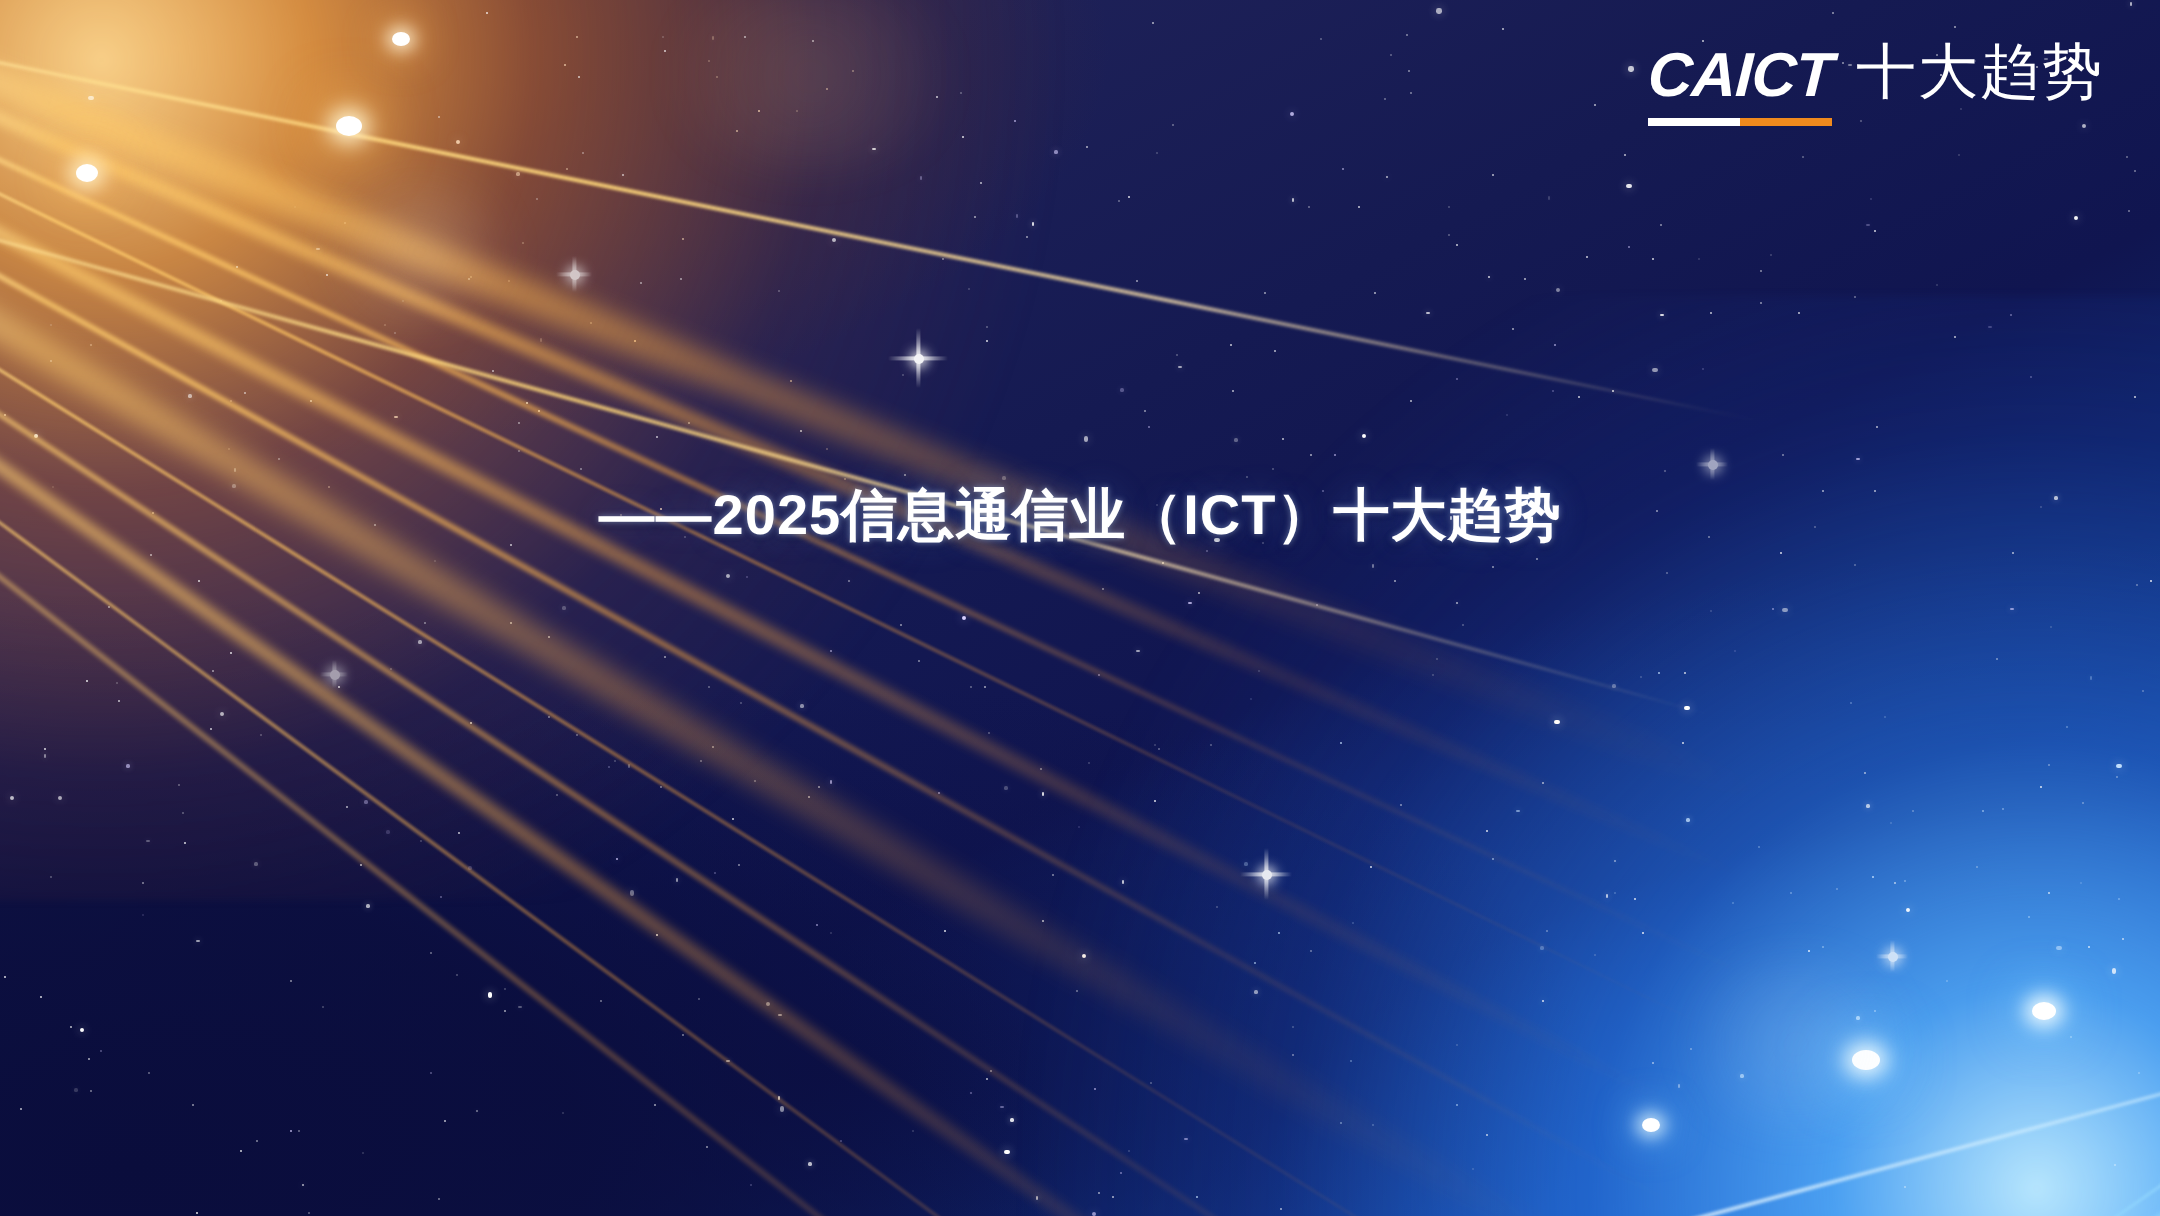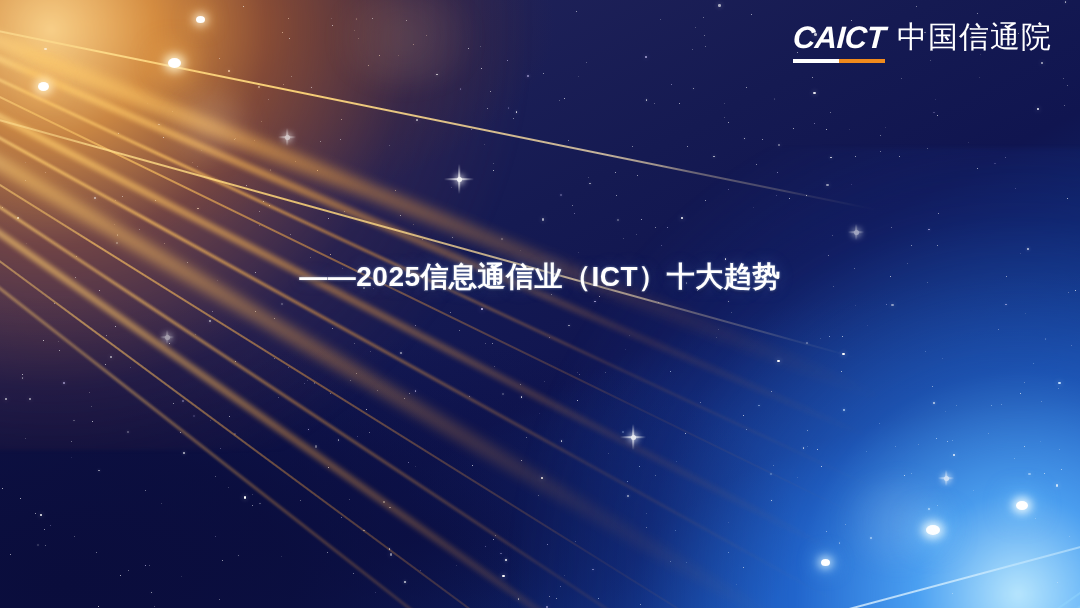--- a/index.html
+++ b/index.html
@@ -217,21 +217,21 @@
     letter-spacing: 0.5px;
     color: #fbb615;
     white-space: pre;
     text-shadow:
       0 0 2px rgba(255,190,40,0.55),
       0 0 14px rgba(255,170,30,0.30),
       0 2px 5px rgba(20,10,40,0.55);
   }
 
   .subtitle {
-    margin: 38px 0 0 0;
+    margin: 19px 0 0 0;
     font-size: 28px;
     line-height: 1.2;
     font-weight: 700;
     color: #ffffff;
     letter-spacing: 0.5px;
     text-shadow:
       0 0 3px rgba(190,215,255,0.5),
       0 0 16px rgba(120,170,255,0.28),
       0 2px 4px rgba(10,10,40,0.5);
   }
@@ -848,20 +848,20 @@
     </div>
 
   <div class="logo">
     <div class="logo-mark">
       <div class="logo-caict">CAICT</div>
       <div class="logo-rule">
         <span class="seg-a"></span>
         <span class="seg-b"></span>
       </div>
     </div>
-    <div class="logo-cn">中国信通院</div>
+    <div class="logo-cn">十大趋势</div>
   </div>
 
   <div class="text-wrap">
     <div class="subtitle">——2025信息通信业（ICT）十大趋势</div>
   </div>
 
 </div>
 
 </body></html>

